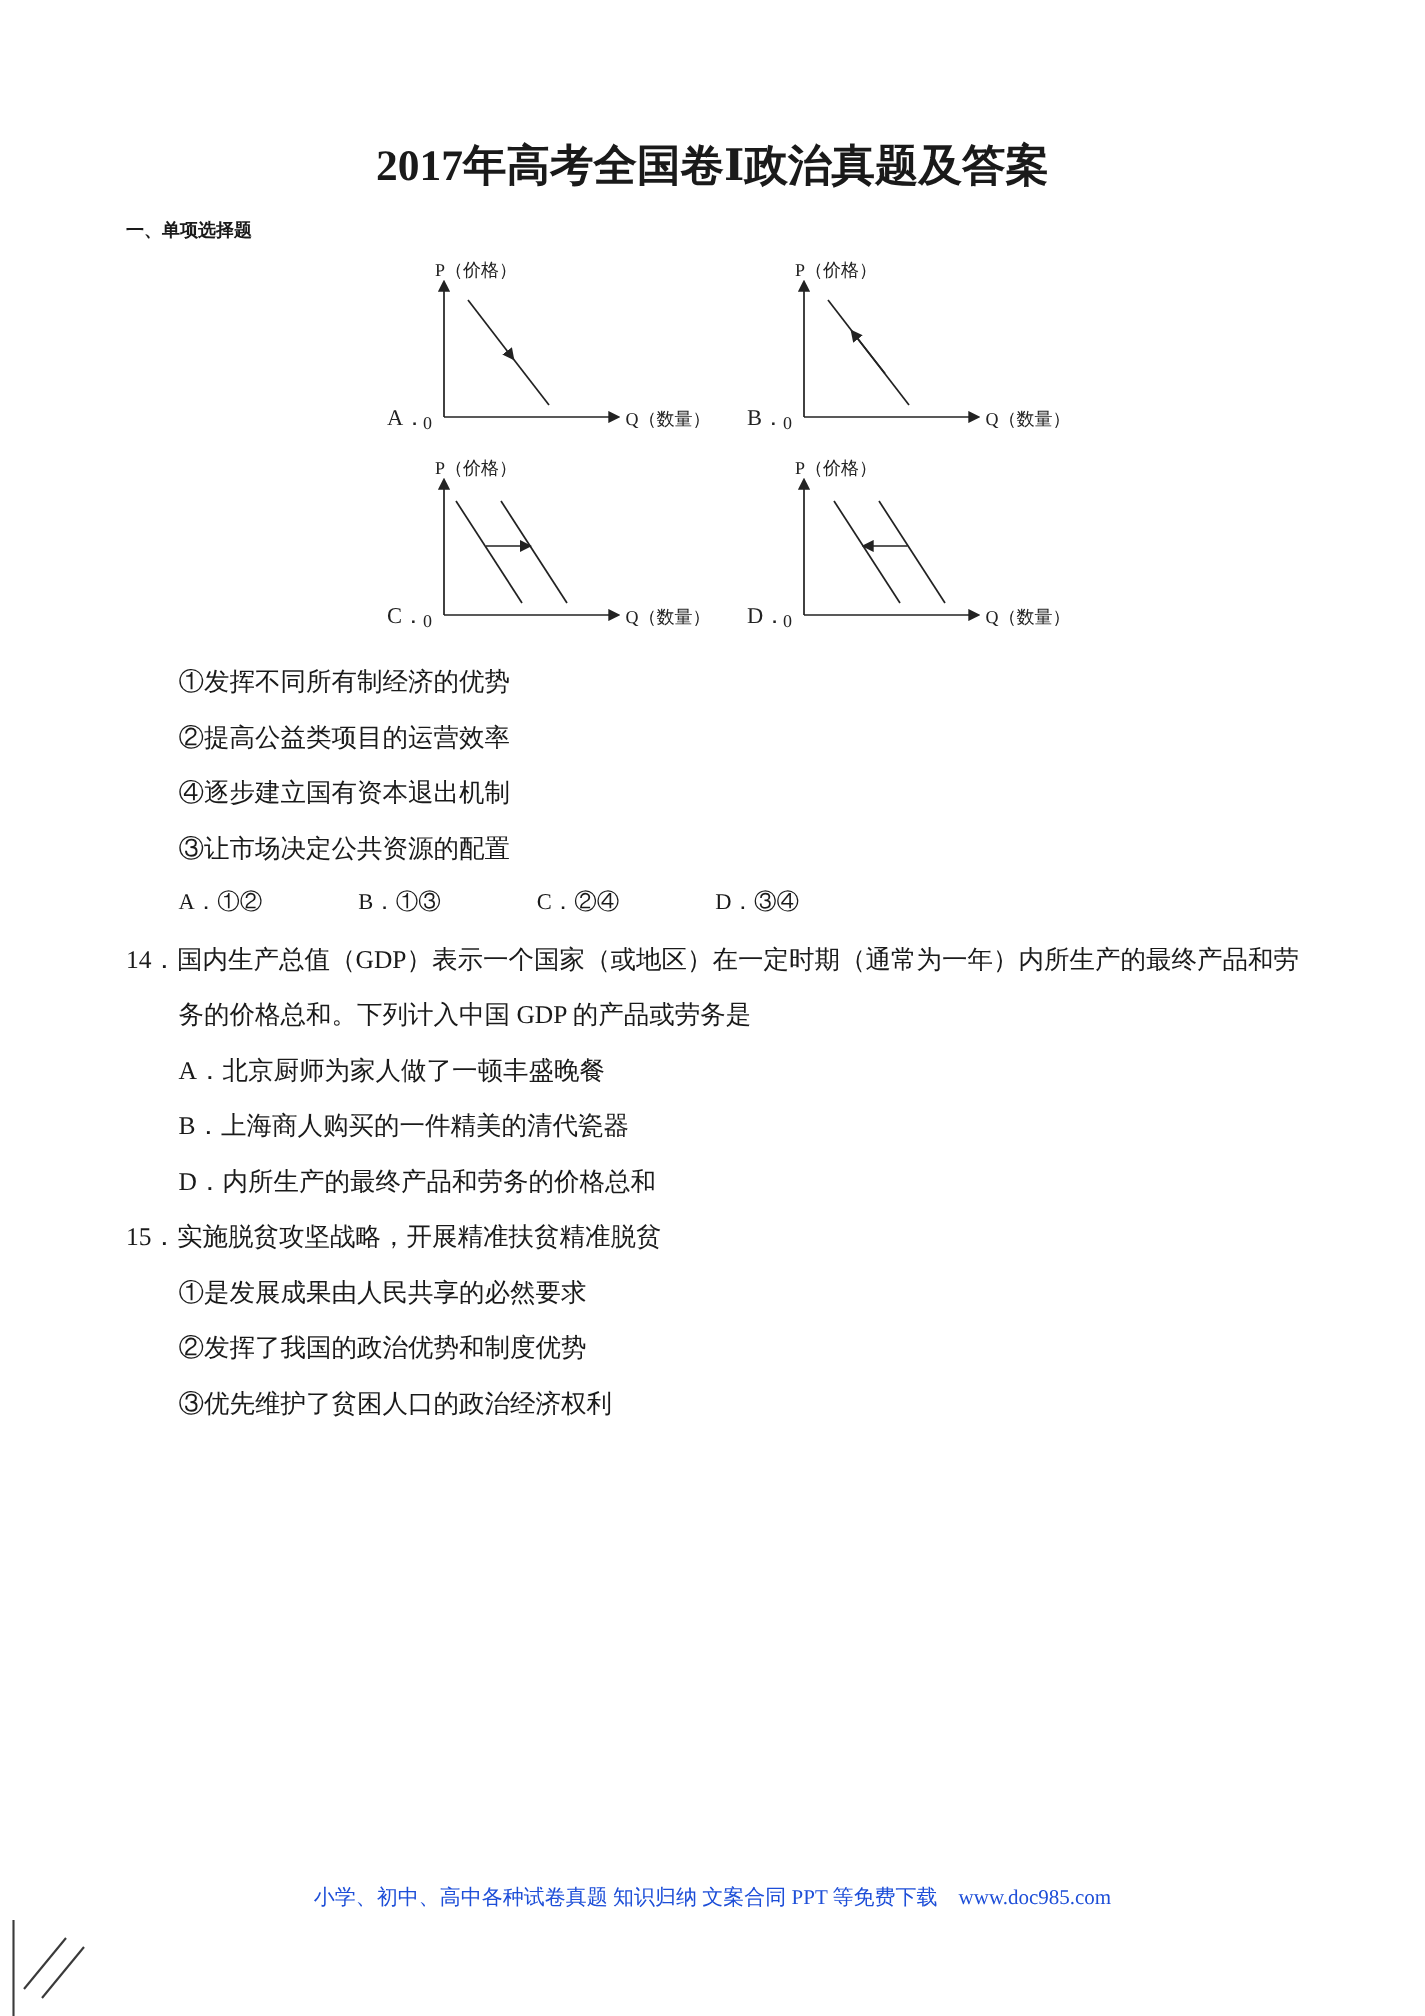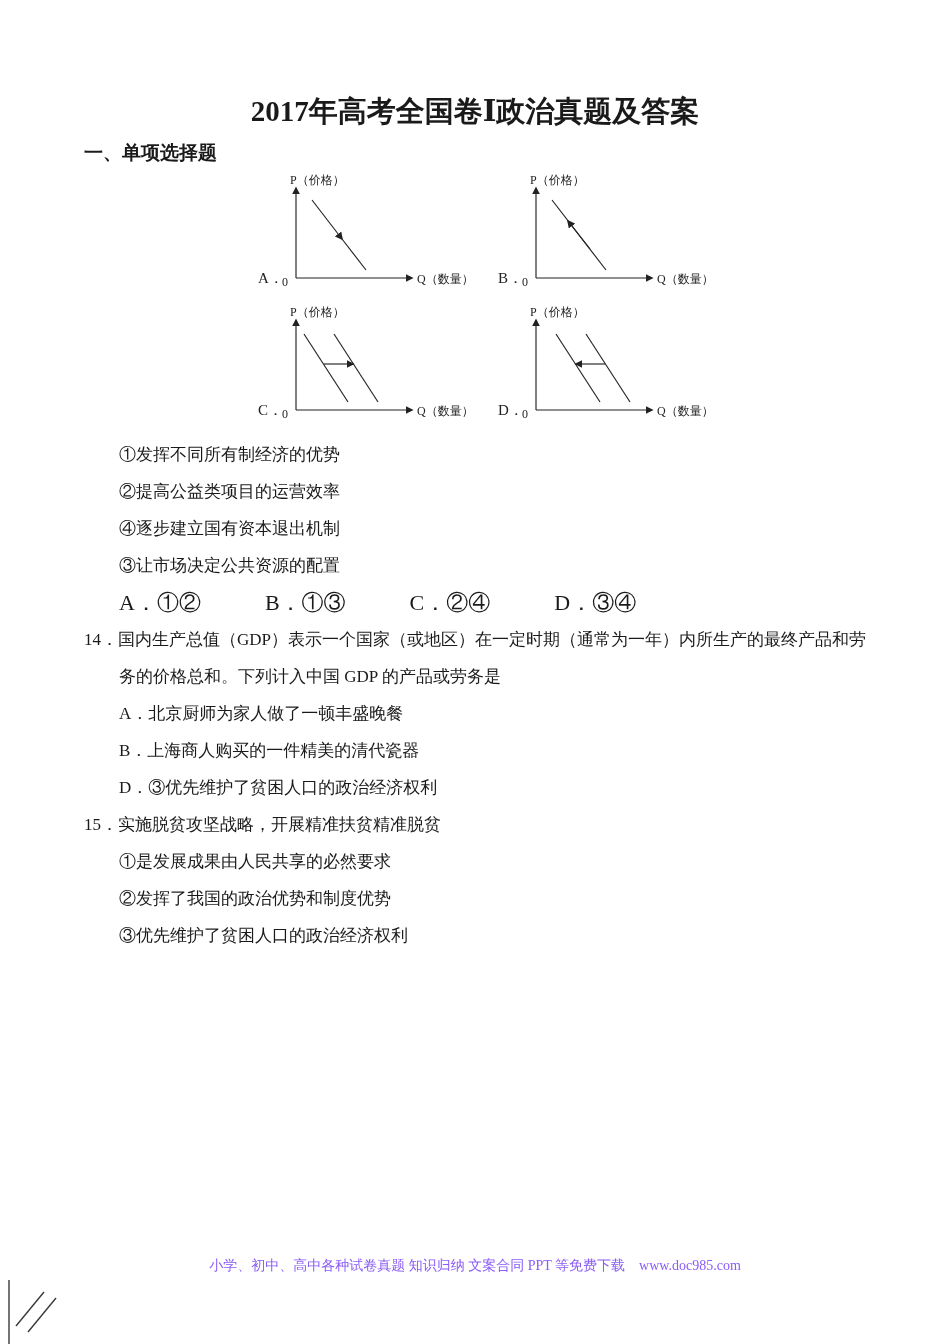--- a/index.html
+++ b/index.html
@@ -14,34 +14,34 @@
   }
   .content { padding:96px 84px 0 84px; }
   .doc-title {
     text-align:center;
     font-size:29px;
     font-weight:bold;
     line-height:30px;
     margin:0 0 12px 0;
   }
   .section-header {
-    font-size:19px;
+    font-size:12px;
     font-weight:bold;
     line-height:30px;
     margin-bottom:2px;
     font-family:Liberation Serif, serif;
   }
   .para {
     font-size:17px;
     line-height:37px;
     text-align:justify;
   }
   .q { padding-left:35px; text-indent:-35px; }
   .opt { padding-left:35px; }
-  .answer-row { padding-left:35px; font-size:22px; line-height:37px; }
+  .answer-row { padding-left:35px; font-size:15px; line-height:37px; }
   .answer-row span { display:inline-block; margin-right:64px; }
   .answer-row span:last-child { margin-right:0; }
   .material { padding-left:35px; }
   .diagram-grid {
     margin:6px 0 8px 170px;
     display:grid;
     grid-template-columns:240px 240px;
     row-gap:10px;
   }
   .chart-cell { width:218px; height:122px; }
@@ -52,21 +52,21 @@
   }
   .axis-label { font-size:12px; }
   .origin-label { font-size:12px; }
   .chart-letter { font-size:15px; }
   .page-footer {
     position:absolute;
     left:0; right:0;
     bottom:68px;
     text-align:center;
     font-size:14px;
-    color:#8b5cf6;
+    color:#1d4ed8;
     line-height:20px;
   }
   .page-footer .url { margin-left:14px; }
   .corner {
     position:absolute;
     left:0; bottom:0;
   }
   .corner line { stroke:#3a3a3a; stroke-width:1.4; }
 </style>
 </head>
@@ -148,21 +148,21 @@
       <span>A．①②</span><span>B．①③</span><span>C．②④</span><span>D．③④</span>
     </div>
   </div>
 
   <div>
     <div class="para q">
       <span>14．</span><span>国内生产总值（GDP）表示一个国家（或地区）在一定时期（通常为一年）内所生产的最终产品和劳务的价格总和。下列计入中国 GDP 的产品或劳务是</span>
     </div>
     <div class="para opt">A．北京厨师为家人做了一顿丰盛晚餐</div>
     <div class="para opt">B．上海商人购买的一件精美的清代瓷器</div>
-    <div class="para opt">D．③优先维护了贫困人口的政治经济权利</div>
+    <div class="para opt">D．内所生产的最终产品和劳务的价格总和</div>
   </div>
 
 
   <div>
     <div class="para q">
       <span>15．</span><span>实施脱贫攻坚战略，开展精准扶贫精准脱贫</span>
     </div>
     <div class="para opt">①是发展成果由人民共享的必然要求</div>
     <div class="para opt">②发挥了我国的政治优势和制度优势</div>
     <div class="para opt">③优先维护了贫困人口的政治经济权利</div>

